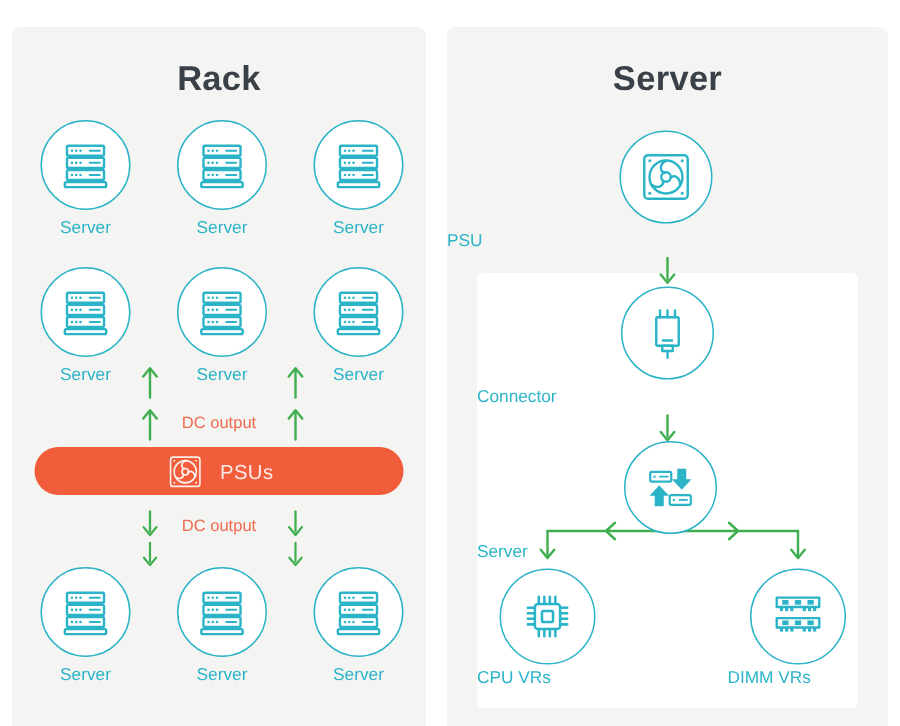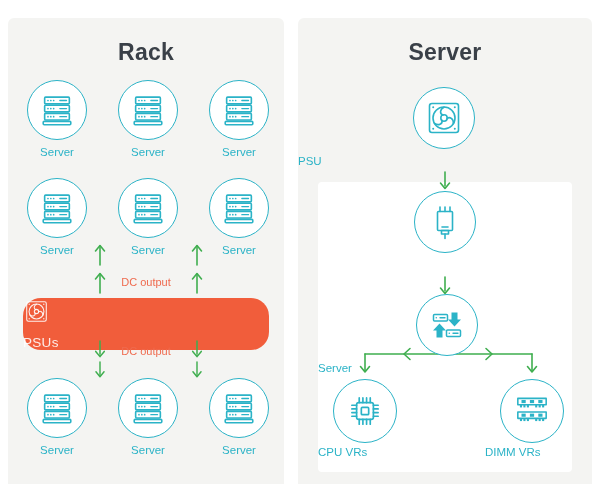--- a/index.html
+++ b/index.html
@@ -18,22 +18,22 @@
   .circle{width:60px;height:60px;border:1.5px solid var(--teal);border-radius:50%;
     background:var(--node-fill);display:flex;align-items:center;justify-content:center;}
   .circle.big{width:62px;height:62px;}
   .circle.lg{width:64px;height:64px;}
   .node-label{margin-top:6px;font-size:11.5px;color:var(--teal);white-space:nowrap;}
   .abs-label{position:absolute;text-align:left;font-size:11.5px;color:var(--teal);}
   .icon{color:var(--teal);display:block;}
   .garrow{position:absolute;display:block;}
   .dc-label{position:absolute;left:0;width:100%;text-align:center;
     font-size:11px;color:var(--orange-text);}
-  .psu-bar{position:absolute;left:15px;top:280px;width:246px;height:52px;border-radius:18px;
-    background:var(--orange);display:flex;align-items:flex-start;justify-content:center;gap:10px;flex-direction:column;}
+  .psu-bar{position:absolute;left:15px;top:280px;width:246px;height:32px;border-radius:18px;
+    background:var(--orange);display:flex;align-items:center;justify-content:center;gap:10px;}
   .psu-bar .icon{color:rgba(255,255,255,.9);}
   .psu-bar-label{font-size:13.5px;color:rgba(255,255,255,.88);letter-spacing:.3px;}
   .white-box{position:absolute;left:20px;top:164px;width:254px;height:290px;
     background:#fff;border-radius:4px;}
   .z2{z-index:2;}
   svg.stroke{fill:none;stroke:currentColor;stroke-width:1.6;stroke-linecap:round;stroke-linejoin:round;}
 </style>
 </head>
 <body>
 
@@ -293,20 +293,21 @@
         <path d="M169.5 24.5 L174 30 L178.5 24.5"></path>
       <path d="M52 6.5 L46 12 L52 17.5"></path>
       <path d="M128 6.5 L134 12 L128 17.5"></path>
     </svg>
 
     <div class="circle big" style="position:absolute;left:96px;top:9px">
       <svg class="icon stroke" width="40" height="40">
           <use href="#icon-connector"></use>
         </svg>
     </div>
+    <div class="abs-label" style="left:0;width:100%;top:77px">Connector</div>
 
     <svg class="garrow stroke" style="left:121px;top:93px;color:var(--green)" width="12" height="22">
         <use href="#icon-arrow-down"></use>
       </svg>
 
     <div class="circle big" style="position:absolute;left:98px;top:112px">
       <svg class="icon stroke" width="40" height="40">
           <use href="#icon-hotswap"></use>
         </svg>
     </div>

